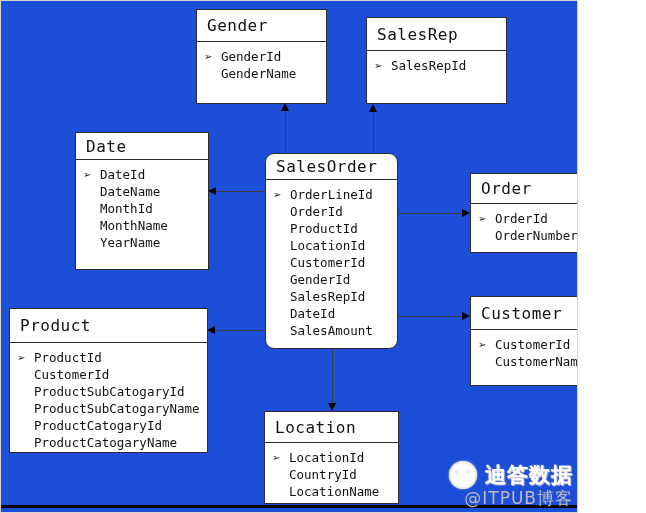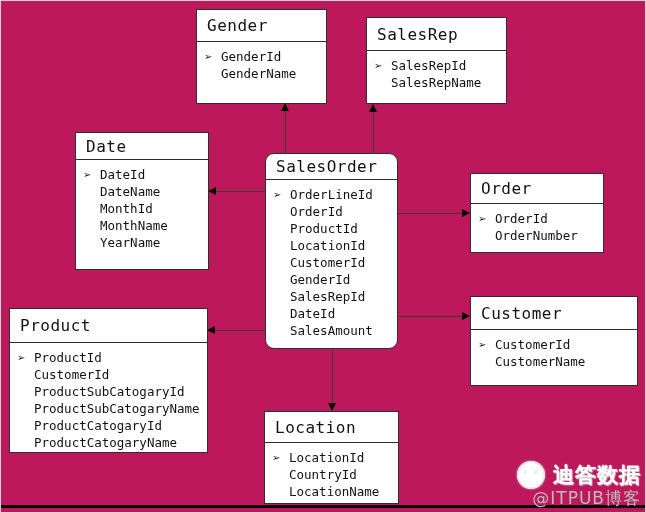--- a/index.html
+++ b/index.html
@@ -1,17 +1,17 @@
 <!DOCTYPE html>
 <html><head>
 <meta charset="utf-8">
 <style>
   html,body{margin:0;padding:0;background:#ffffff;}
   .canvas{
-    position:relative;width:646px;height:513px;background:#be185d;
+    position:relative;width:578px;height:513px;background:#1d4ed8;
     border:1px solid #d4d4d4;box-sizing:border-box;overflow:hidden;
     font-family:"DejaVu Sans Mono","Liberation Mono",monospace;
   }
   .tbl{
     position:absolute;background:#ffffff;border:1px solid #2e2e2e;
     box-sizing:border-box;color:#111;
   }
   .tbl-header{
     border-bottom:1px solid #2e2e2e;display:flex;align-items:center;
     padding:0 0 0 10px;font-size:16px;letter-spacing:0.5px;box-sizing:border-box;
@@ -93,24 +93,20 @@
       </div>
   </div>
 
   <div class="tbl" style="left:365px;top:16px;width:141px;height:87px;">
     <div class="tbl-header" style="height:33px;">SalesRep</div>
     <div class="tbl-body">
         <div class="field">
           <span class="key-cell">➢</span>
           <span>SalesRepId</span>
         </div>
-        <div class="field">
-          <span class="key-cell"></span>
-          <span>SalesRepName</span>
-        </div>
       </div>
   </div>
 
   <div class="tbl" style="left:74px;top:131px;width:134px;height:138px;">
     <div class="tbl-header" style="height:27px;">Date</div>
     <div class="tbl-body">
         <div class="field">
           <span class="key-cell">➢</span>
           <span>DateId</span>
         </div>

